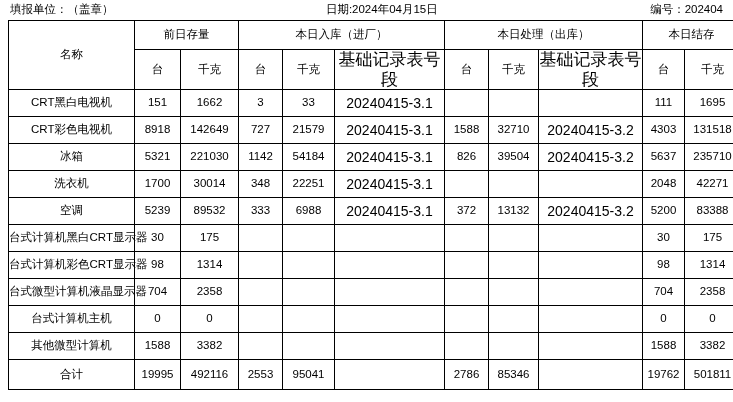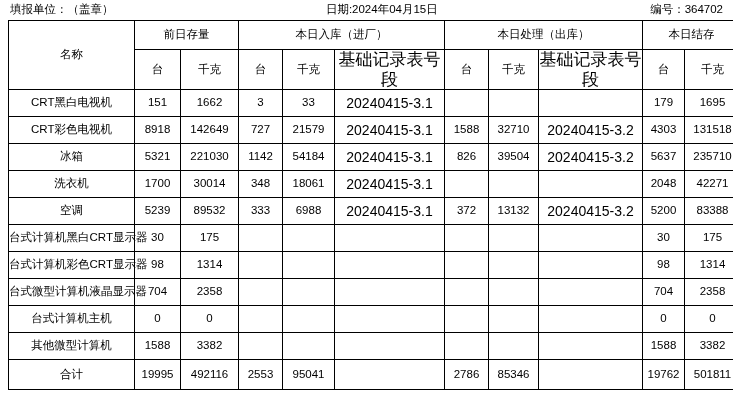--- a/index.html
+++ b/index.html
@@ -85,21 +85,21 @@
   }
 </style>
 </head>
 <body>
 
 <div class="page">
 
   <div class="header-row">
     <div class="header-left">填报单位：（盖章）</div>
     <div class="header-center">日期:2024年04月15日</div>
-    <div class="header-right">编号：364702</div>
+    <div class="header-right">编号：202404</div>
   </div>
 
   <table class="main">
     <colgroup>
       <col class="name-col">
       <col class="u-tai">
         <col class="u-kg">
       <col class="u-tai2">
         <col class="u-kg2">
         <col class="u-code">
@@ -134,21 +134,21 @@
       <tr class="row">
         <td class="name">CRT黑白电视机</td>
         <td class="num">151</td>
         <td class="num">1662</td>
         <td class="num">3</td>
         <td class="num">33</td>
         <td class="code">20240415-3.1</td>
         <td class="num"></td>
         <td class="num"></td>
         <td class="code"></td>
-        <td class="num">179</td>
+        <td class="num">111</td>
         <td class="num">1695</td>
       </tr>
       <tr class="row">
         <td class="name">CRT彩色电视机</td>
         <td class="num">8918</td>
         <td class="num">142649</td>
         <td class="num">727</td>
         <td class="num">21579</td>
         <td class="code">20240415-3.1</td>
         <td class="num">1588</td>
@@ -168,21 +168,21 @@
         <td class="num">39504</td>
         <td class="code">20240415-3.2</td>
         <td class="num">5637</td>
         <td class="num">235710</td>
       </tr>
       <tr class="row">
         <td class="name">洗衣机</td>
         <td class="num">1700</td>
         <td class="num">30014</td>
         <td class="num">348</td>
-        <td class="num">18061</td>
+        <td class="num">22251</td>
         <td class="code">20240415-3.1</td>
         <td class="num"></td>
         <td class="num"></td>
         <td class="code"></td>
         <td class="num">2048</td>
         <td class="num">42271</td>
       </tr>
       <tr class="row">
         <td class="name">空调</td>
         <td class="num">5239</td>

